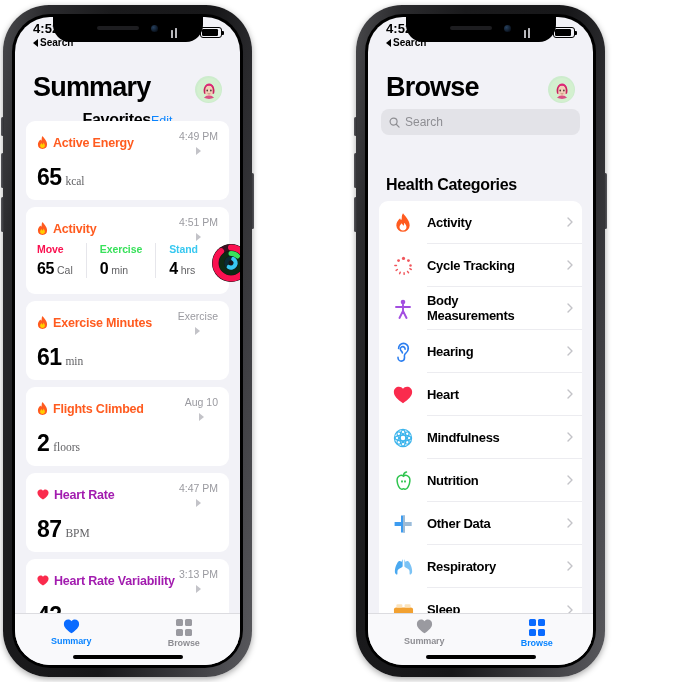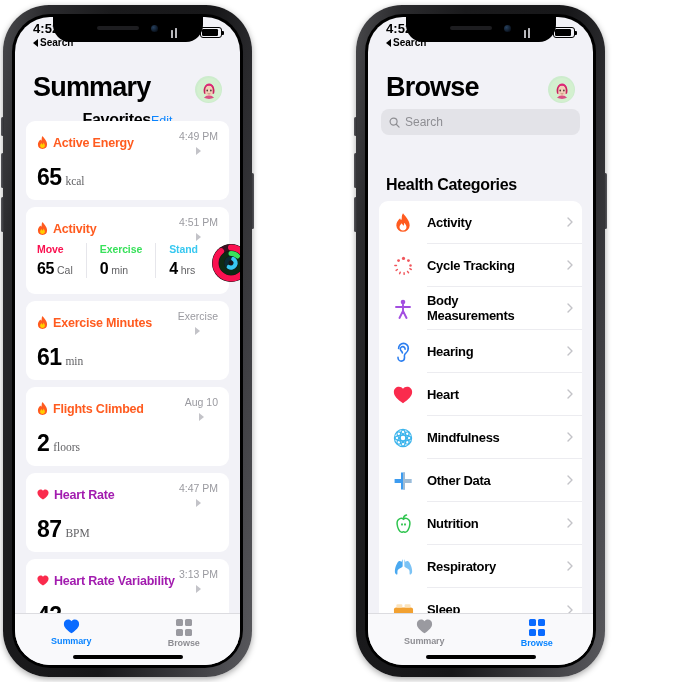--- a/index.html
+++ b/index.html
@@ -603,43 +603,43 @@
               <span class="cat-label">Mindfulness</span>
               <span class="cat-chev">
                 <svg width="6" height="10" viewBox="0 0 6 10">
                     <path d="M1 1 L5 5 L1 9" fill="none" stroke="#c3c3c8" stroke-width="1.4" stroke-linecap="round" stroke-linejoin="round"></path>
                   </svg>
               </span>
             </div>
 
             <div class="cat-row">
               <span class="cat-icon">
-                <svg width="20" height="20" viewBox="0 0 20 20">
-                  <path d="M8 1.6h4v6.4h6.4v4H12v6.4H8V12H1.6V8H8z" fill="#3d9cf0"></path>
-                  <path d="M10 1.6h2v6.4h6.4v4H12v6.4h-2z" fill="#bfc6cc" opacity=".75"></path>
-                </svg>
-              </span>
-              <span class="cat-label">Other Data</span>
-              <span class="cat-chev">
-                <svg width="6" height="10" viewBox="0 0 6 10">
-                    <path d="M1 1 L5 5 L1 9" fill="none" stroke="#c3c3c8" stroke-width="1.4" stroke-linecap="round" stroke-linejoin="round"></path>
-                  </svg>
-              </span>
-            </div>
-
-            <div class="cat-row">
-              <span class="cat-icon">
                 <svg width="19" height="20" viewBox="0 0 18 20">
                   <path d="M9 5.3c-1-.9-2.4-1.2-3.6-.7C3.5 5.4 2.4 7.6 2.6 10c.3 3.8 2.5 8.2 4.6 8.2.8 0 1.2-.4 1.8-.4s1 .4 1.8.4c2.1 0 4.3-4.4 4.6-8.2.2-2.4-.9-4.6-2.8-5.4-1.2-.5-2.6-.2-3.6.7z" fill="none" stroke="#2ec44e" stroke-width="1.5"></path>
                   <path d="M9 4.8c0-2 1.2-3.4 3-3.7" fill="none" stroke="#2ec44e" stroke-width="1.5" stroke-linecap="round"></path>
                   <ellipse cx="7.5" cy="10.4" rx=".9" ry="1.2" fill="#2ec44e"></ellipse>
                   <ellipse cx="10.5" cy="10.4" rx=".9" ry="1.2" fill="#2ec44e"></ellipse>
                 </svg>
               </span>
               <span class="cat-label">Nutrition</span>
+              <span class="cat-chev">
+                <svg width="6" height="10" viewBox="0 0 6 10">
+                    <path d="M1 1 L5 5 L1 9" fill="none" stroke="#c3c3c8" stroke-width="1.4" stroke-linecap="round" stroke-linejoin="round"></path>
+                  </svg>
+              </span>
+            </div>
+
+            <div class="cat-row">
+              <span class="cat-icon">
+                <svg width="20" height="20" viewBox="0 0 20 20">
+                  <path d="M8 1.6h4v6.4h6.4v4H12v6.4H8V12H1.6V8H8z" fill="#3d9cf0"></path>
+                  <path d="M10 1.6h2v6.4h6.4v4H12v6.4h-2z" fill="#bfc6cc" opacity=".75"></path>
+                </svg>
+              </span>
+              <span class="cat-label">Other Data</span>
               <span class="cat-chev">
                 <svg width="6" height="10" viewBox="0 0 6 10">
                     <path d="M1 1 L5 5 L1 9" fill="none" stroke="#c3c3c8" stroke-width="1.4" stroke-linecap="round" stroke-linejoin="round"></path>
                   </svg>
               </span>
             </div>
 
             <div class="cat-row">
               <span class="cat-icon">
                 <svg width="19" height="19" viewBox="0 0 20 20">

